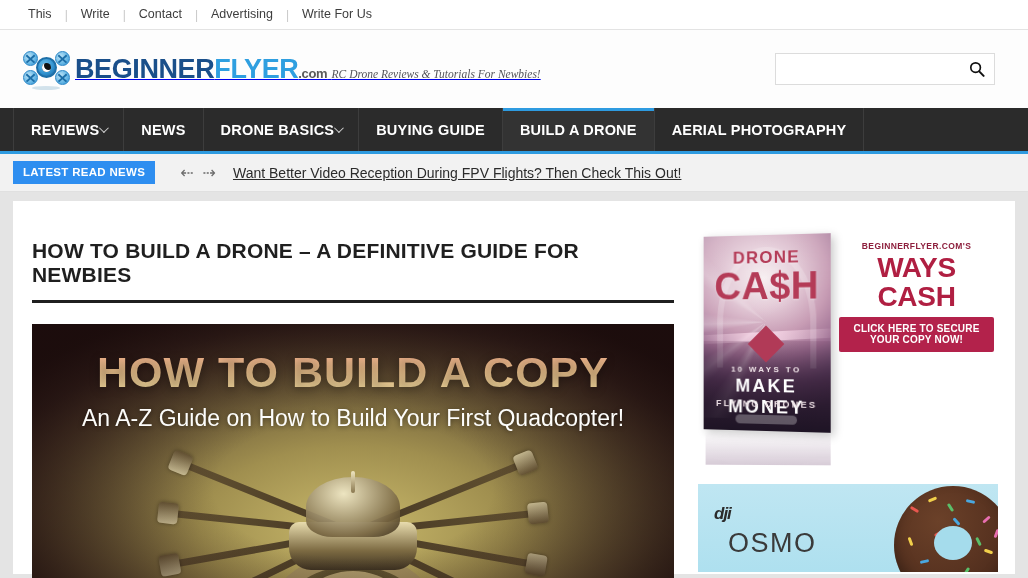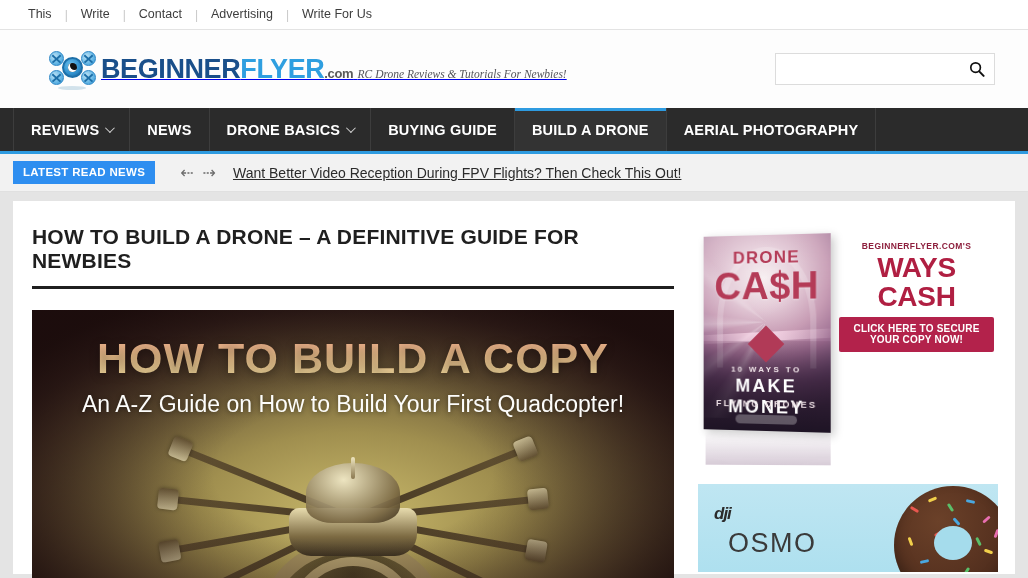--- a/index.html
+++ b/index.html
@@ -33,21 +33,21 @@
     line-height: 1;
   }
 
   
   .header {
     height: 78px;
     background: #fdfdfd;
     display: flex;
     align-items: center;
     justify-content: space-between;
-    padding: 0 33px 0 49px;
+    padding: 0 33px 0 23px;
     position: relative;
   }
   .logo-wrap { display: flex; align-items: center; }
   .logo-mark {
     width: 47px; height: 40px;
     position: relative;
     margin-right: 5px;
     flex: none;
   }
   .prop {
@@ -143,21 +143,20 @@
     height: 46px;
     background: #2b2b2b;
     border-bottom: 3px solid #2e9be0;
     display: flex;
     align-items: stretch;
     padding-left: 13px;
   }
   .nav-item {
     display: flex;
     align-items: center;
-    gap: 6px;
     padding: 0 17px;
     color: #ffffff;
     font-size: 14.5px;
     font-weight: 700;
     letter-spacing: 0.2px;
     text-decoration: none;
     border-right: 1px solid #3d3d3d;
     cursor: pointer;
     position: relative;
     font-stretch: condensed;
@@ -218,21 +217,21 @@
     padding: 9px 13px 0 13px;
     height: calc(578px - 30px - 78px - 46px - 3px - 39px);
   }
   .container {
     background: #fff;
     height: 100%;
     display: flex;
     padding: 24px 19px 0 19px;
     gap: 24px;
   }
-  .main-col { width: 642px; flex: none; }
+  .main-col { width: 642px; flex: none; margin-top: 14px; }
   .side-col { width: 300px; flex: none; }
 
   .article-title {
     font-size: 21px;
     font-weight: 700;
     color: #1f1f1f;
     letter-spacing: .2px;
     text-transform: uppercase;
     padding-bottom: 13px;
     border-bottom: 3px solid #1f1f1f;

